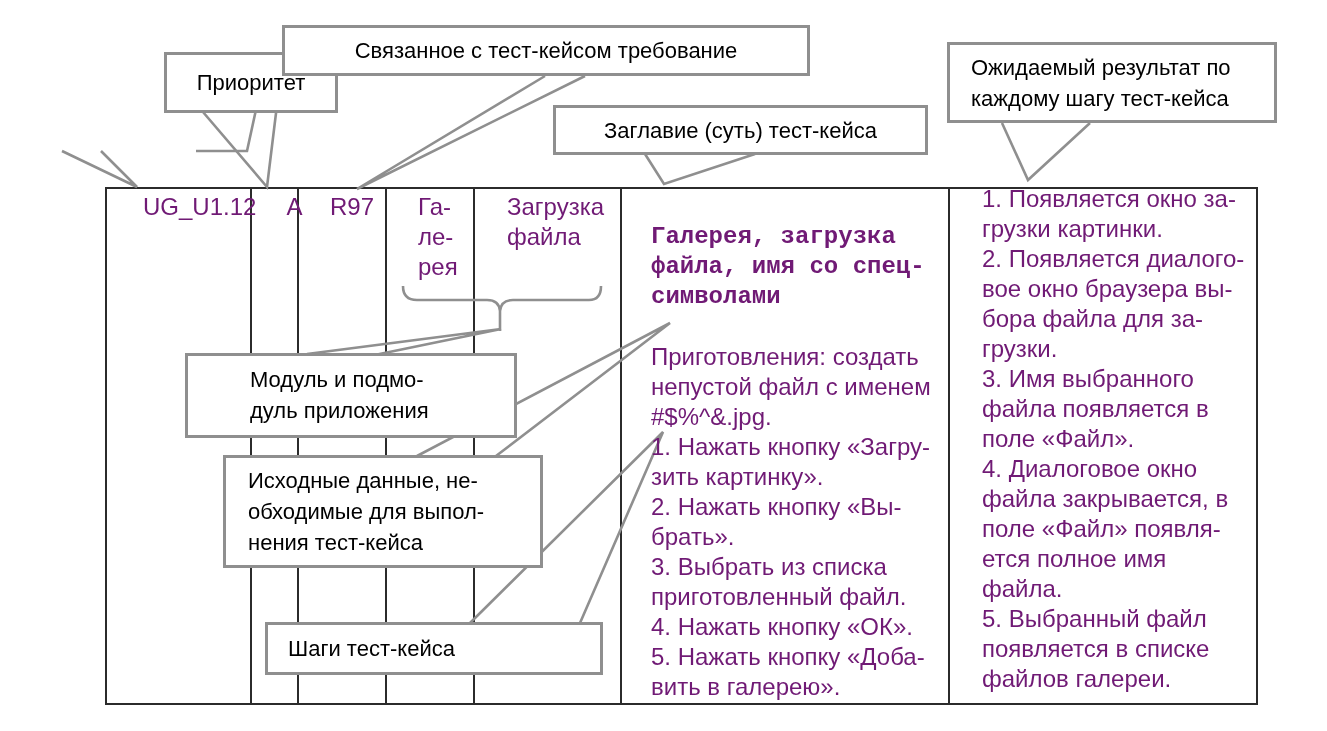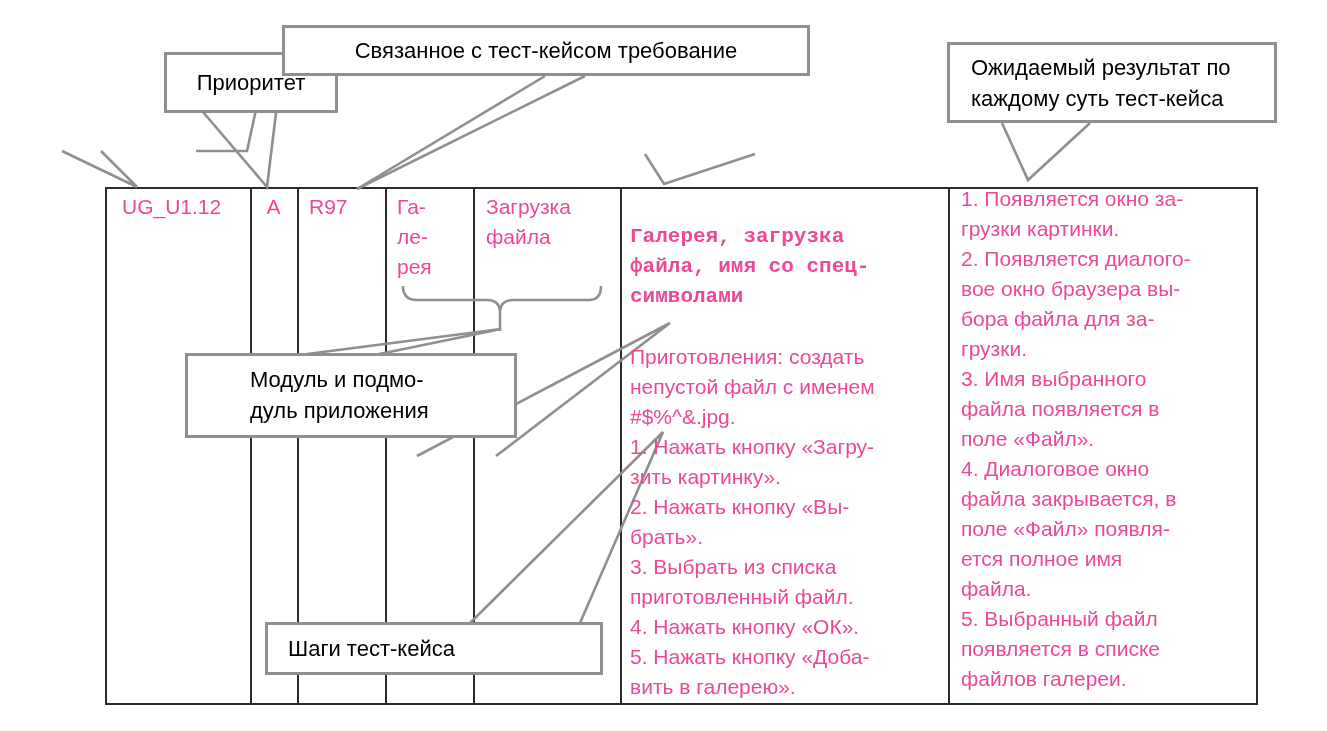--- a/index.html
+++ b/index.html
@@ -14,22 +14,22 @@
   #connector-svg{position:absolute;left:0;top:0;z-index:2;}
   
   .tbl-outline{
     position:absolute;left:105px;top:187px;width:1153px;height:518px;
     border:2px solid #2b2b2b;box-sizing:border-box;background:transparent;z-index:1;
   }
   .vline{
     position:absolute;top:187px;height:518px;width:2px;background:#2b2b2b;z-index:1;
   }
   .cell{
-    position:absolute;z-index:3;font-size:21px;line-height:30px;
-    white-space:pre-line;color:#ec4899;
+    position:absolute;z-index:3;font-size:24px;line-height:30px;
+    white-space:pre-line;color:#701a75;margin-left:21px;
   }
   .cell .bold{font-weight:bold;font-family:Liberation Mono, monospace;}
   
   .callout{
     position:absolute;background:#ffffff;border:3px solid #8f8f8f;
     box-sizing:border-box;z-index:4;font-size:22px;line-height:31px;
     white-space:pre-line;color:#000;
   }
   .callout.center{
     display:flex;align-items:center;justify-content:center;text-align:right;
@@ -108,23 +108,27 @@
 файла.
 5. Выбранный файл
 появляется в списке
 файлов галереи.</div>
 
 
   <div class="callout center" style="left:164px;top:52px;width:174px;height:61px">Приоритет</div>
 
   <div class="callout center" style="left:282px;top:25px;width:528px;height:51px">Связанное с тест-кейсом требование</div>
 
+  <div class="callout center" style="left:553px;top:105px;width:375px;height:50px">Заглавие (суть) тест-кейса</div>
 
   <div class="callout" style="left:947px;top:42px;width:330px;height:81px;padding:7px 0 0 21px">Ожидаемый результат по
-каждому суть тест-кейса</div>
+каждому шагу тест-кейса</div>
 
   <div class="callout" style="left:185px;top:353px;width:332px;height:85px;padding:8px 0 0 62px">Модуль и подмо-
 дуль приложения</div>
 
+  <div class="callout" style="left:223px;top:455px;width:320px;height:113px;padding:7px 0 0 22px">Исходные данные, не-
+обходимые для выпол-
+нения тест-кейса</div>
 
   <div class="callout vcenter" style="left:265px;top:622px;width:338px;height:53px;padding-left:20px">Шаги тест-кейса</div>
 
 </div>
 
 </body></html>

